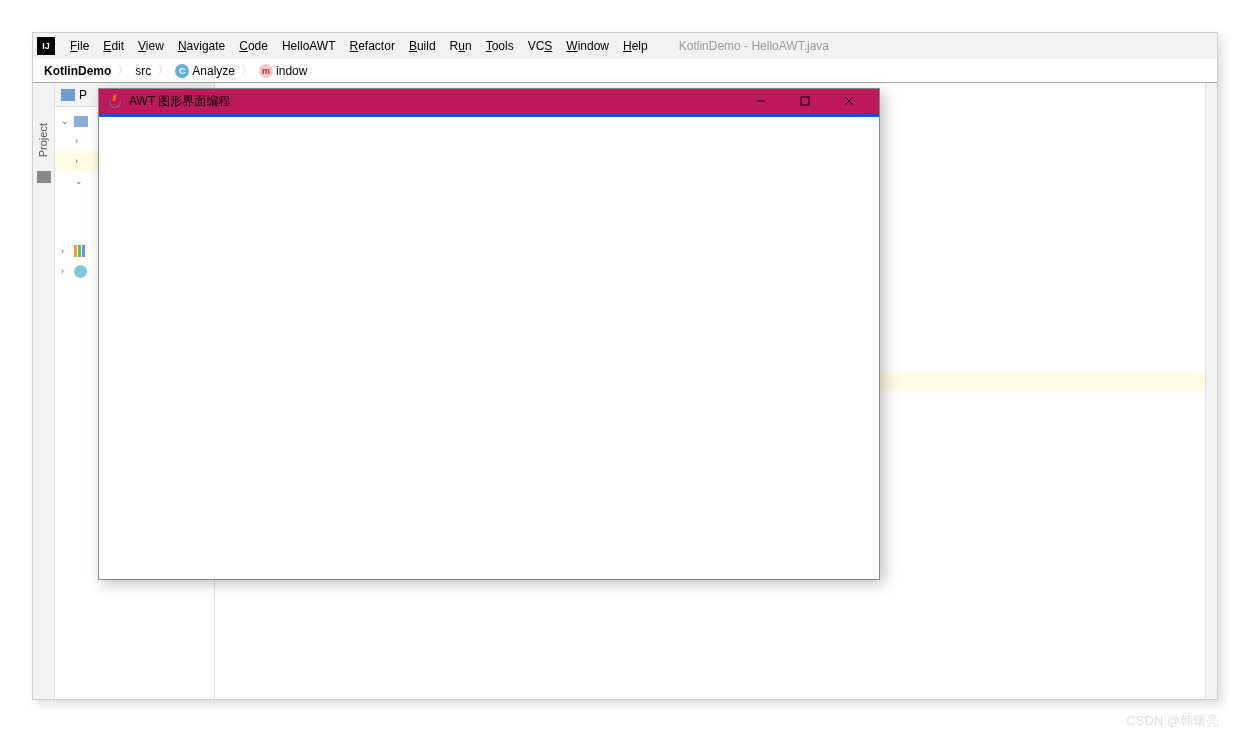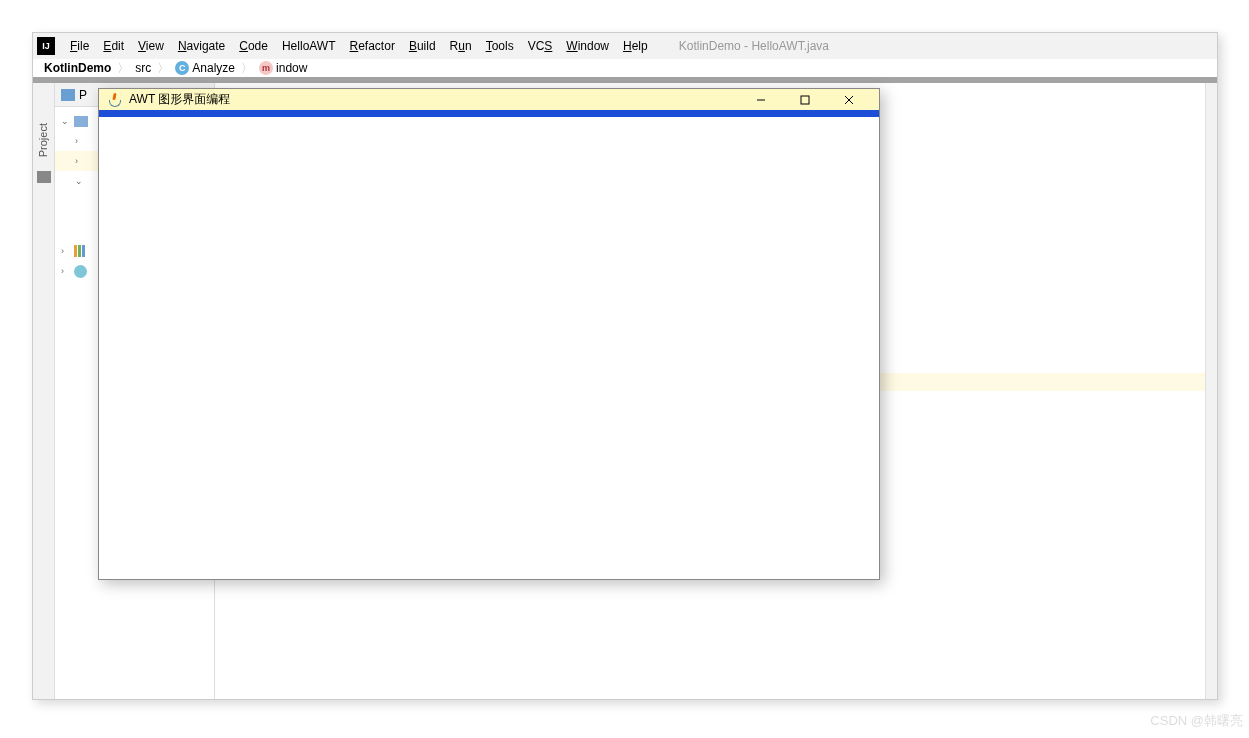--- a/index.html
+++ b/index.html
@@ -6,21 +6,21 @@
 body { background: #fff; width: 1249px; height: 738px; position: relative; overflow: hidden; }
 
 .ide-window { position: absolute; left: 32px; top: 32px; width: 1186px; height: 668px; background: #fff; border: 1px solid #ccc; box-shadow: 4px 4px 10px rgba(0,0,0,0.15); }
 
 .menu-bar { height: 26px; display: flex; align-items: center; padding: 0 4px; background: #f2f2f2; font-size: 12px; color: #000; }
 .ide-logo { width: 18px; height: 18px; background: #000; color: #fff; display: flex; align-items: center; justify-content: center; font-size: 9px; font-weight: bold; margin-right: 8px; }
 .menu-item { padding: 0 7px; cursor: pointer; text-decoration: underline; text-decoration-color: transparent; }
 .menu-item .u { text-decoration: underline; }
 .window-info { margin-left: 24px; color: #999; font-size: 12px; }
 
-.breadcrumb { height: 24px; display: flex; align-items: center; padding: 0 6px; background: #fff; border-bottom: 6px solid #a3a3a3; font-size: 12px; }
+.breadcrumb { height: 24px; display: flex; align-items: center; padding: 0 6px; background: #fff; border-bottom: 1px solid #a3a3a3; font-size: 12px; }
 .bc-item { padding: 0 5px; display: flex; align-items: center; gap: 3px; }
 .bc-sep { color: #bbb; padding: 0 1px; }
 .bc-bold { font-weight: bold; }
 .icon-c { width: 14px; height: 14px; border-radius: 50%; background: #62b0df; color: #fff; font-size: 9px; display: flex; align-items: center; justify-content: center; font-weight: bold; }
 .icon-m { width: 14px; height: 14px; border-radius: 50%; background: #f3c7c7; color: #a33; font-size: 9px; display: flex; align-items: center; justify-content: center; font-weight: bold; }
 
 .ide-body { display: flex; height: calc(100% - 50px); }
 
 .side-tab { width: 22px; background: #f2f2f2; border-right: 1px solid #ddd; position: relative; }
 .side-tab-label { writing-mode: vertical-rl; transform: rotate(180deg); font-size: 11px; color: #555; position: absolute; top: 40px; left: 4px; }
@@ -40,30 +40,30 @@
 .tree-lib span:nth-child(3) { background: #5f9dd0; }
 .tree-scratch { width: 13px; height: 13px; border-radius: 50%; background: #7ec6d8; }
 .tree-spacer { height: 50px; }
 
 .editor { flex: 1; background: #fff; position: relative; }
 .editor-hl { position: absolute; right: 0; top: 290px; width: 340px; height: 18px; background: #fffae3; }
 .gutter { position: absolute; right: 0; top: 0; width: 12px; height: 100%; background: #f2f2f2; border-left: 1px solid #e0e0e0; }
 
 
 .awt-window { position: absolute; left: 98px; top: 88px; width: 782px; height: 492px; background: #fff; border: 1px solid #888; box-shadow: 4px 4px 14px rgba(0,0,0,0.25); z-index: 10; }
-.awt-titlebar { height: 28px; display: flex; align-items: center; padding: 0 8px; background: #fef9c3; border-bottom: 7px solid #1d4ed8; }
+.awt-titlebar { height: 28px; display: flex; align-items: center; padding: 0 8px; background: #be185d; border-bottom: 4px solid #1d4ed8; }
 .java-icon { width: 16px; height: 16px; margin-right: 6px; position: relative; }
 .java-icon::before { content: ""; position: absolute; width: 10px; height: 6px; border: 1.5px solid #5382a1; border-top: none; border-radius: 0 0 6px 6px; left: 2px; top: 8px; }
 .java-icon::after { content: ""; position: absolute; width: 3px; height: 7px; background: #e76f00; left: 6px; top: 1px; border-radius: 2px; transform: skewX(-10deg); }
 .awt-title { font-size: 12px; color: #000; }
 .awt-controls { margin-left: auto; display: flex; }
 .awt-btn { width: 44px; height: 28px; display: flex; align-items: center; justify-content: center; cursor: pointer; }
 .awt-btn svg { width: 10px; height: 10px; }
 
-.watermark { position: absolute; right: 6px; bottom: 8px; font-size: 13px; color: #ddd; }
+.watermark { position: absolute; right: 30px; bottom: 8px; font-size: 13px; color: #ddd; }
 </style>
 </head>
 <body>
 
 <div class="ide-window">
 
   <div class="menu-bar">
     <div class="ide-logo">IJ</div>
     <div class="menu-item"><span class="u">F</span>ile</div>
     <div class="menu-item"><span class="u">E</span>dit</div>

